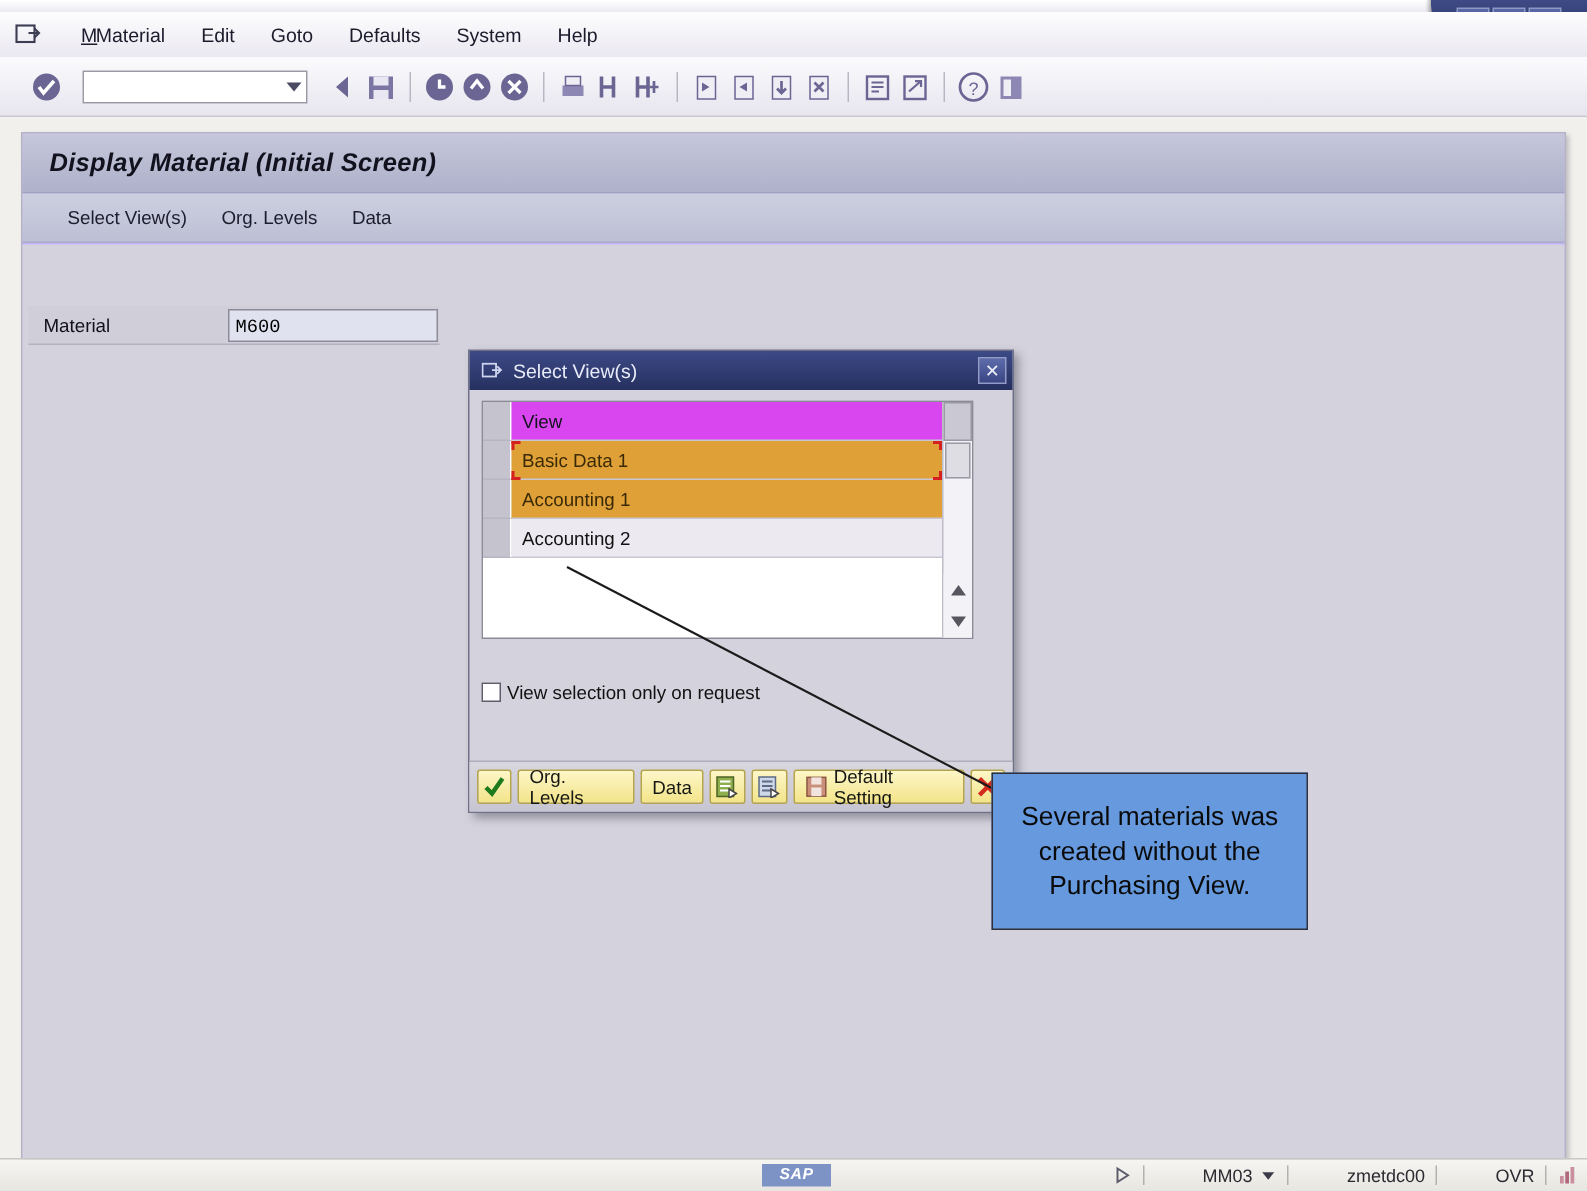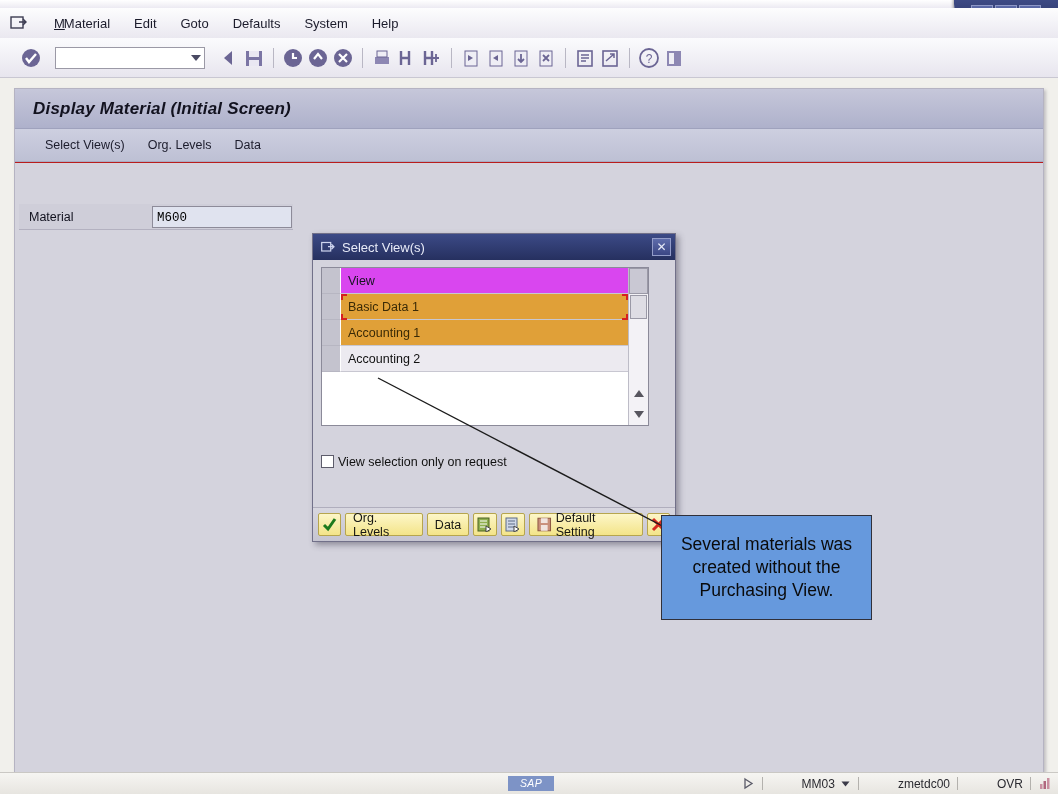--- a/index.html
+++ b/index.html
@@ -68,21 +68,21 @@
     position:absolute; right:3px; top:7px;
     width:0;height:0;border-left:5px solid transparent;border-right:5px solid transparent;
     border-top:6px solid #4a4a63;
   }
   .tb-ico{ width:22px;height:24px; flex:none; display:block; }
   .tb-sep{ width:1px;height:20px;background:#b9b7c4;margin:0 5px; flex:none;}
 
   
   #panel{
     position:absolute; left:14px; top:88px; width:1030px; height:684px;
-    background:#b91c1c;
+    background:#c4b5fd;
     border:1px solid #b5b3c2;
     box-shadow:2px 2px 3px rgba(120,118,130,.4);
   }
   #titlerow{
     height:40px; width:100%;
     background:linear-gradient(#c6c7da,#aeb1cb);
     border-bottom:1px solid #9fa2bd;
     display:flex; align-items:center; padding-left:18px;
   }
   #screen-title{
@@ -214,21 +214,21 @@
   
   #statusbar{
     position:absolute; left:0; bottom:0; width:1058px; height:22px;
     background:linear-gradient(#f6f5f2,#e7e5e0);
     border-top:1px solid #cac8c4;
     display:flex; align-items:center;
   }
   #sap-logo{
     position:absolute; left:508px; top:3px;
     width:46px;height:15px; background:#7d93c6; color:#fff;
-    font-size:10.5px; font-weight:normal; font-style:italic;
+    font-size:10.5px; font-weight:bold; font-style:italic;
     text-align:center; line-height:15px; letter-spacing:.4px;
   }
   #status-right{ position:absolute; right:6px; display:flex; align-items:center; gap:0; }
   .st-sep{ width:1px;height:13px;background:#b3b1ad;margin:0 7px;}
   .st-txt{ font-size:12px; color:#2a2a30;padding-left:32px; }
 </style>
 </head>
 <body>
 
 <div id="titlestrip"></div>

